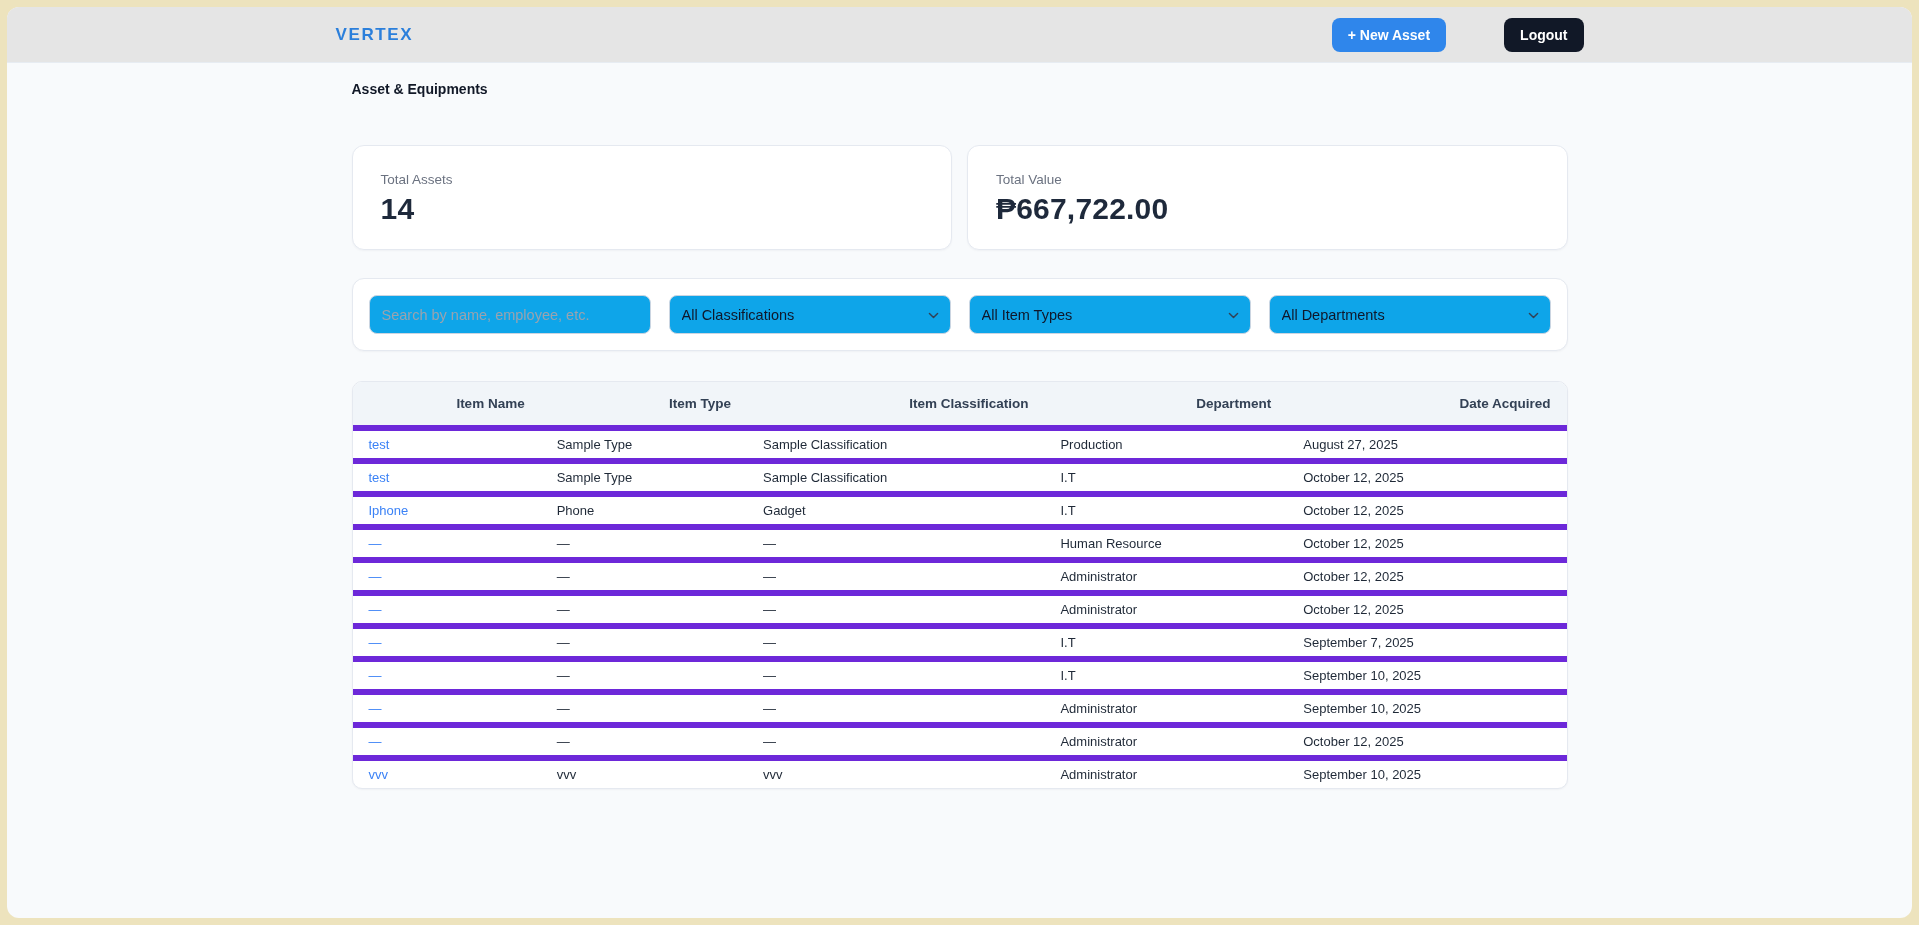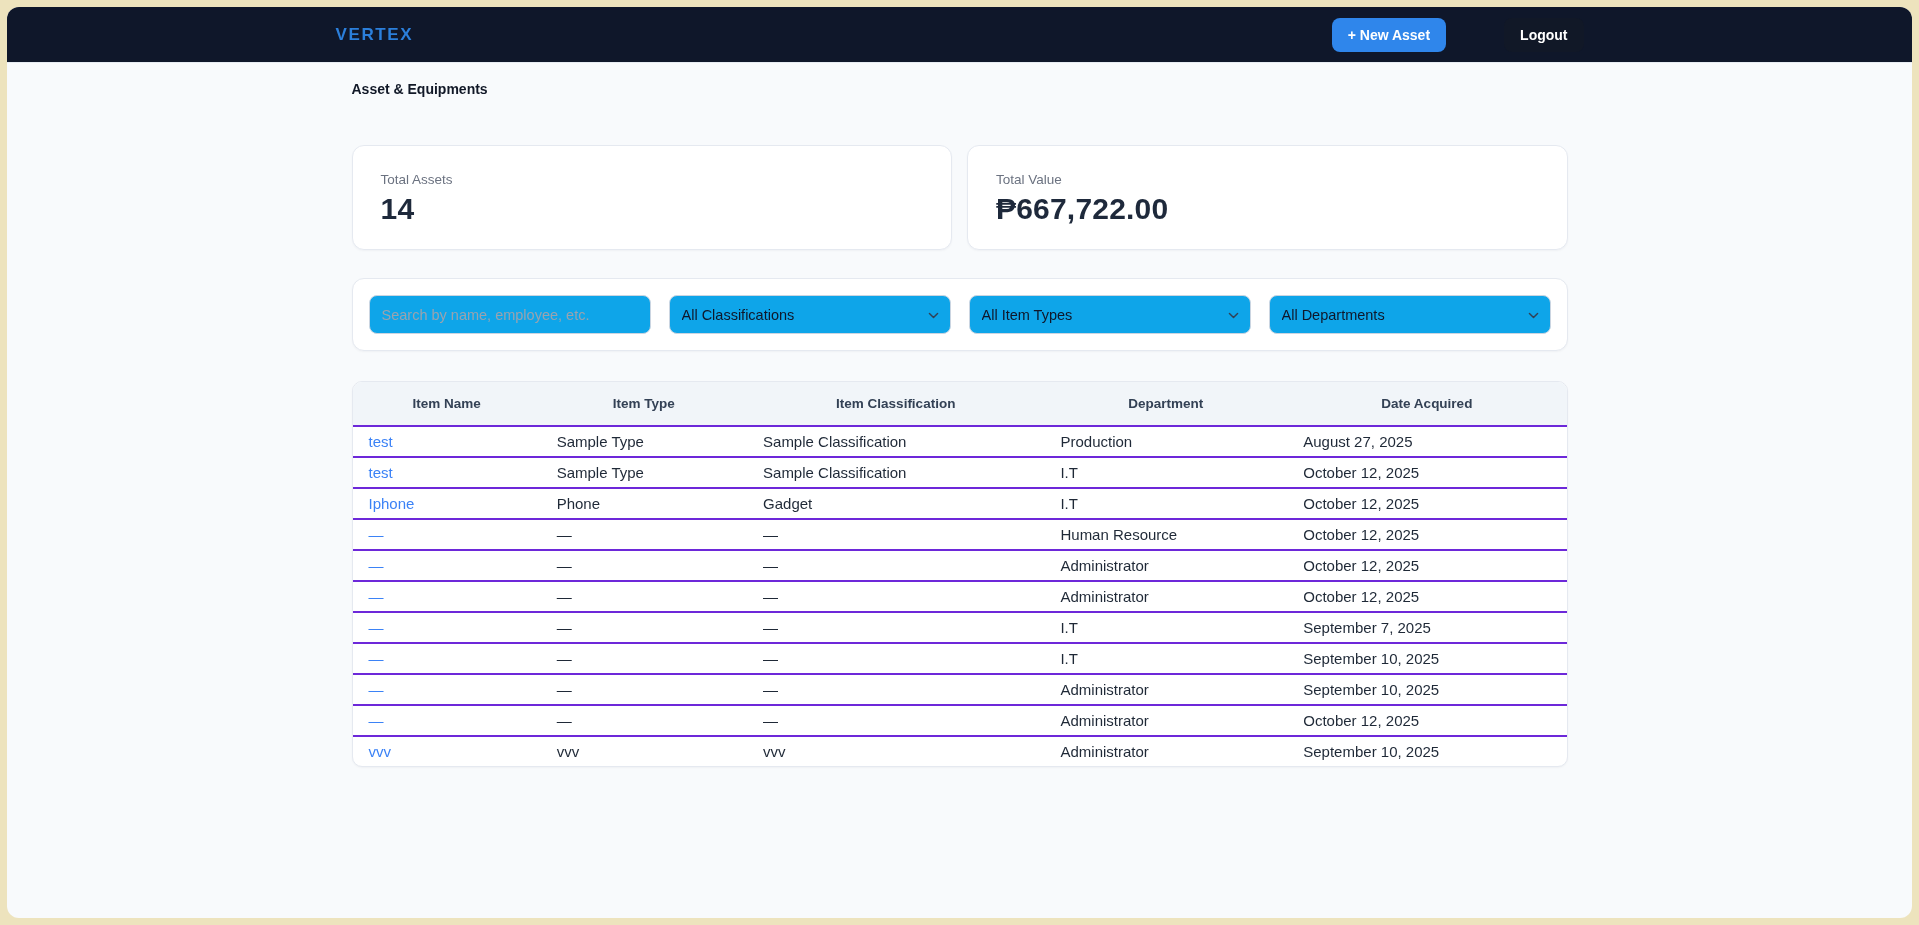--- a/index.html
+++ b/index.html
@@ -11,21 +11,21 @@
   }
   .app {
     position: absolute;
     top: 7px; left: 7px; right: 7px; bottom: 7px;
     background: #f8fafc;
     border-radius: 12px;
     overflow: hidden;
   }
   
   .topbar {
-    background: #0f172a;
+    background: #e5e5e5;
     height: 56px;
     border-bottom: 1px solid #e7ecf2;
   }
   .topbar-inner {
     max-width: 1248px;
     margin: 0 auto;
     height: 100%;
     display: flex;
     align-items: center;
     justify-content: space-between;
@@ -114,32 +114,32 @@
     margin-top: -6px;
     width: 13px; height: 13px;
     pointer-events: none;
     display: block;
   }
   
   .table-card { border-radius: 10px; overflow: hidden; }
   table { width: 100%; border-collapse: collapse; }
   thead tr { background: #f1f5f9; }
   th {
-    text-align: center;
+    text-align: right;
     font-size: 13.5px;
     font-weight: 700;
     color: #334155;
     padding: 14px 16px;
     white-space: nowrap;
   }
   td {
-    font-size: 15px;
+    font-size: 13px;
     color: #1f2937;
     padding: 6px 16px;
-    border-top: 2px solid #6d28d9;
+    border-top: 6px solid #6d28d9;
     white-space: nowrap;
   }
   td a {
     color: #3b82f6;
     text-decoration: none;
     cursor: pointer;
   }
   col.c1 { width: 15.5%; }
   col.c2 { width: 17%; }
   col.c3 { width: 24.5%; }

